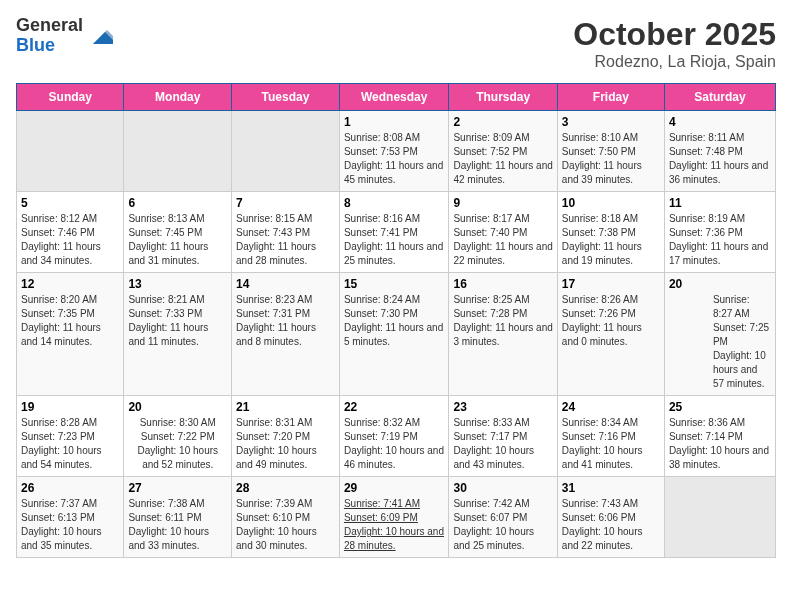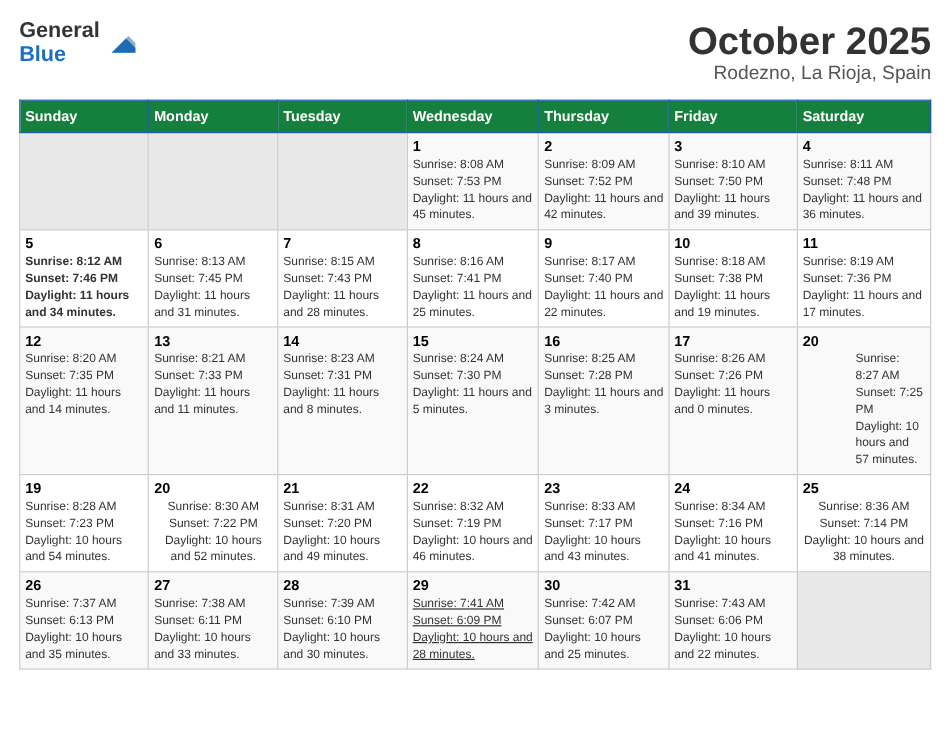--- a/index.html
+++ b/index.html
@@ -45,24 +45,24 @@
       font-size: 16px;
       font-weight: normal;
       color: #555;
     }
     table {
       width: 100%;
       border-collapse: collapse;
       font-size: 11px;
     }
     thead tr th {
-      background-color: #15803d;
+      background-color: #ec4899;
       color: #fff;
       padding: 6px 4px;
-      text-align: left;
+      text-align: center;
       font-size: 12px;
       font-weight: bold;
       border: 1px solid #1a5fa0;
     }
     tbody tr td {
       border: 1px solid #ccc;
       vertical-align: top;
       padding: 4px 4px;
       min-height: 70px;
       height: 80px;
@@ -148,21 +148,21 @@
         <td>
           <div class="day-number">4</div>
           <div class="day-info" style="white-space: pre-line;">Sunrise: 8:11 AM
 Sunset: 7:48 PM
 Daylight: 11 hours and 36 minutes.</div>
         </td>
       </tr>
       <tr>
         <td>
           <div class="day-number">5</div>
-          <div class="day-info" style="white-space: pre-line; font-weight: bold;">Sunrise: 8:12 AM
+          <div class="day-info" style="white-space: pre-line;">Sunrise: 8:12 AM
 Sunset: 7:46 PM
 Daylight: 11 hours and 34 minutes.</div>
         </td>
         <td>
           <div class="day-number">6</div>
           <div class="day-info" style="white-space: pre-line;">Sunrise: 8:13 AM
 Sunset: 7:45 PM
 Daylight: 11 hours and 31 minutes.</div>
         </td>
         <td>
@@ -272,21 +272,21 @@
 Daylight: 10 hours and 43 minutes.</div>
         </td>
         <td>
           <div class="day-number">24</div>
           <div class="day-info" style="white-space: pre-line;">Sunrise: 8:34 AM
 Sunset: 7:16 PM
 Daylight: 10 hours and 41 minutes.</div>
         </td>
         <td>
           <div class="day-number">25</div>
-          <div class="day-info" style="white-space: pre-line; text-align: center;">Sunrise: 8:36 AM
+          <div class="day-info" style="white-space: pre-line;">Sunrise: 8:36 AM
 Sunset: 7:14 PM
 Daylight: 10 hours and 38 minutes.</div>
         </td>
       </tr>
       <tr>
         <td>
           <div class="day-number">26</div>
           <div class="day-info" style="white-space: pre-line;">Sunrise: 7:37 AM
 Sunset: 6:13 PM
 Daylight: 10 hours and 35 minutes.</div>

